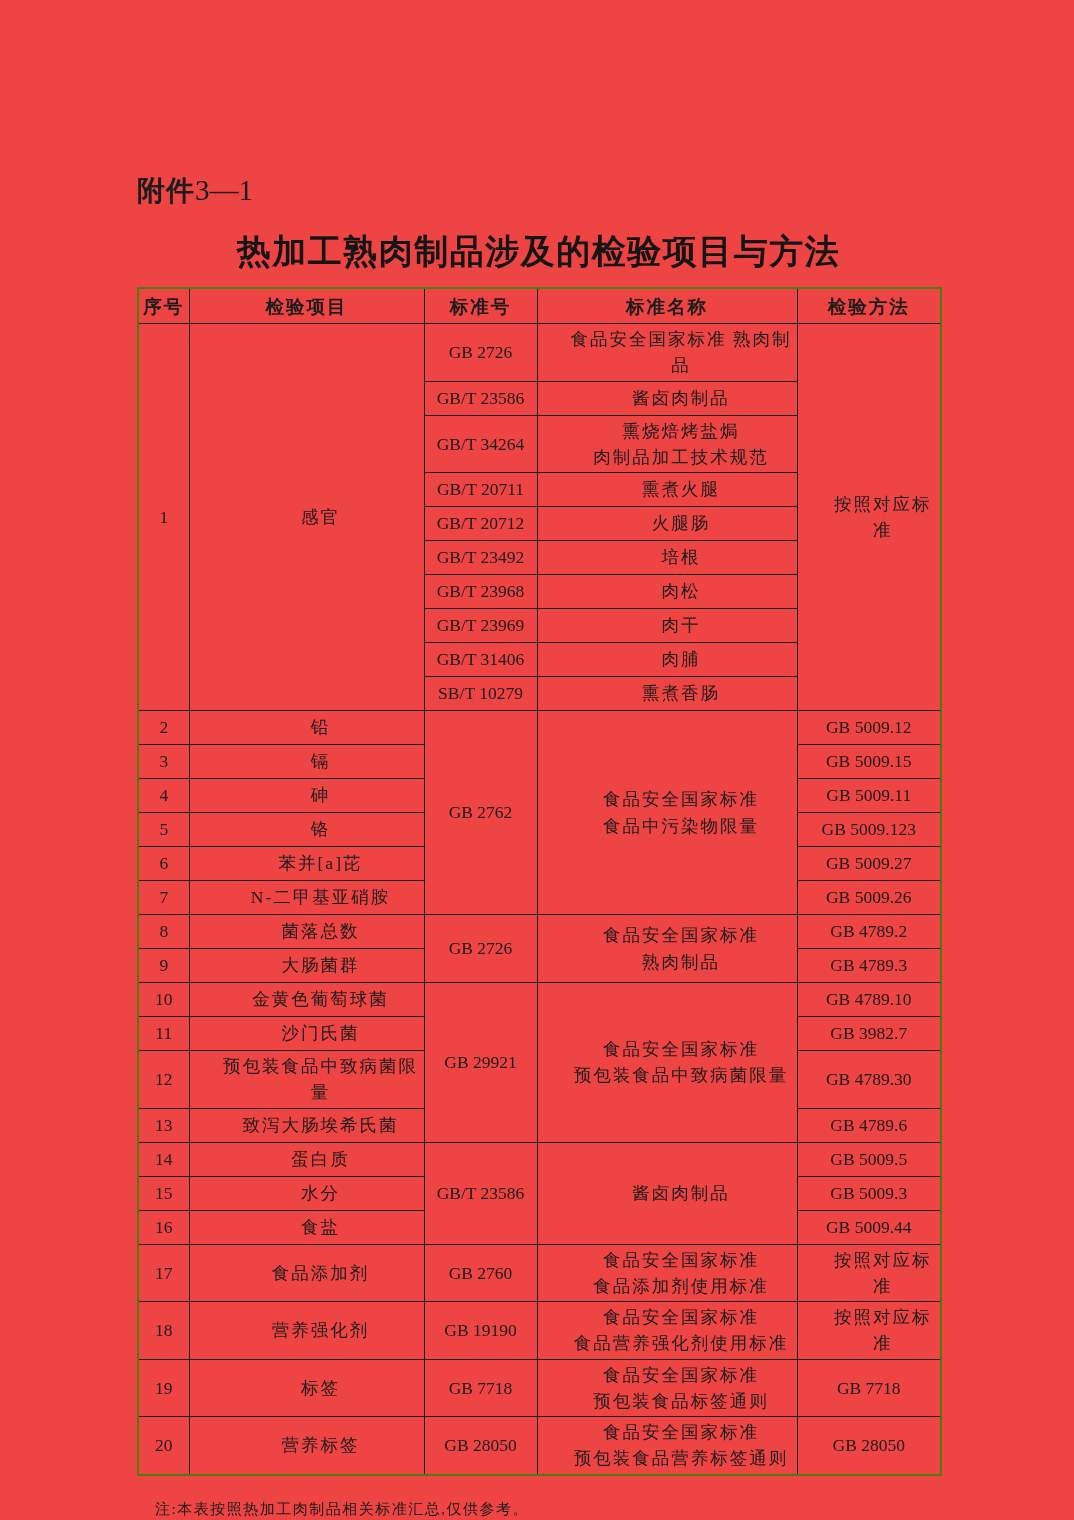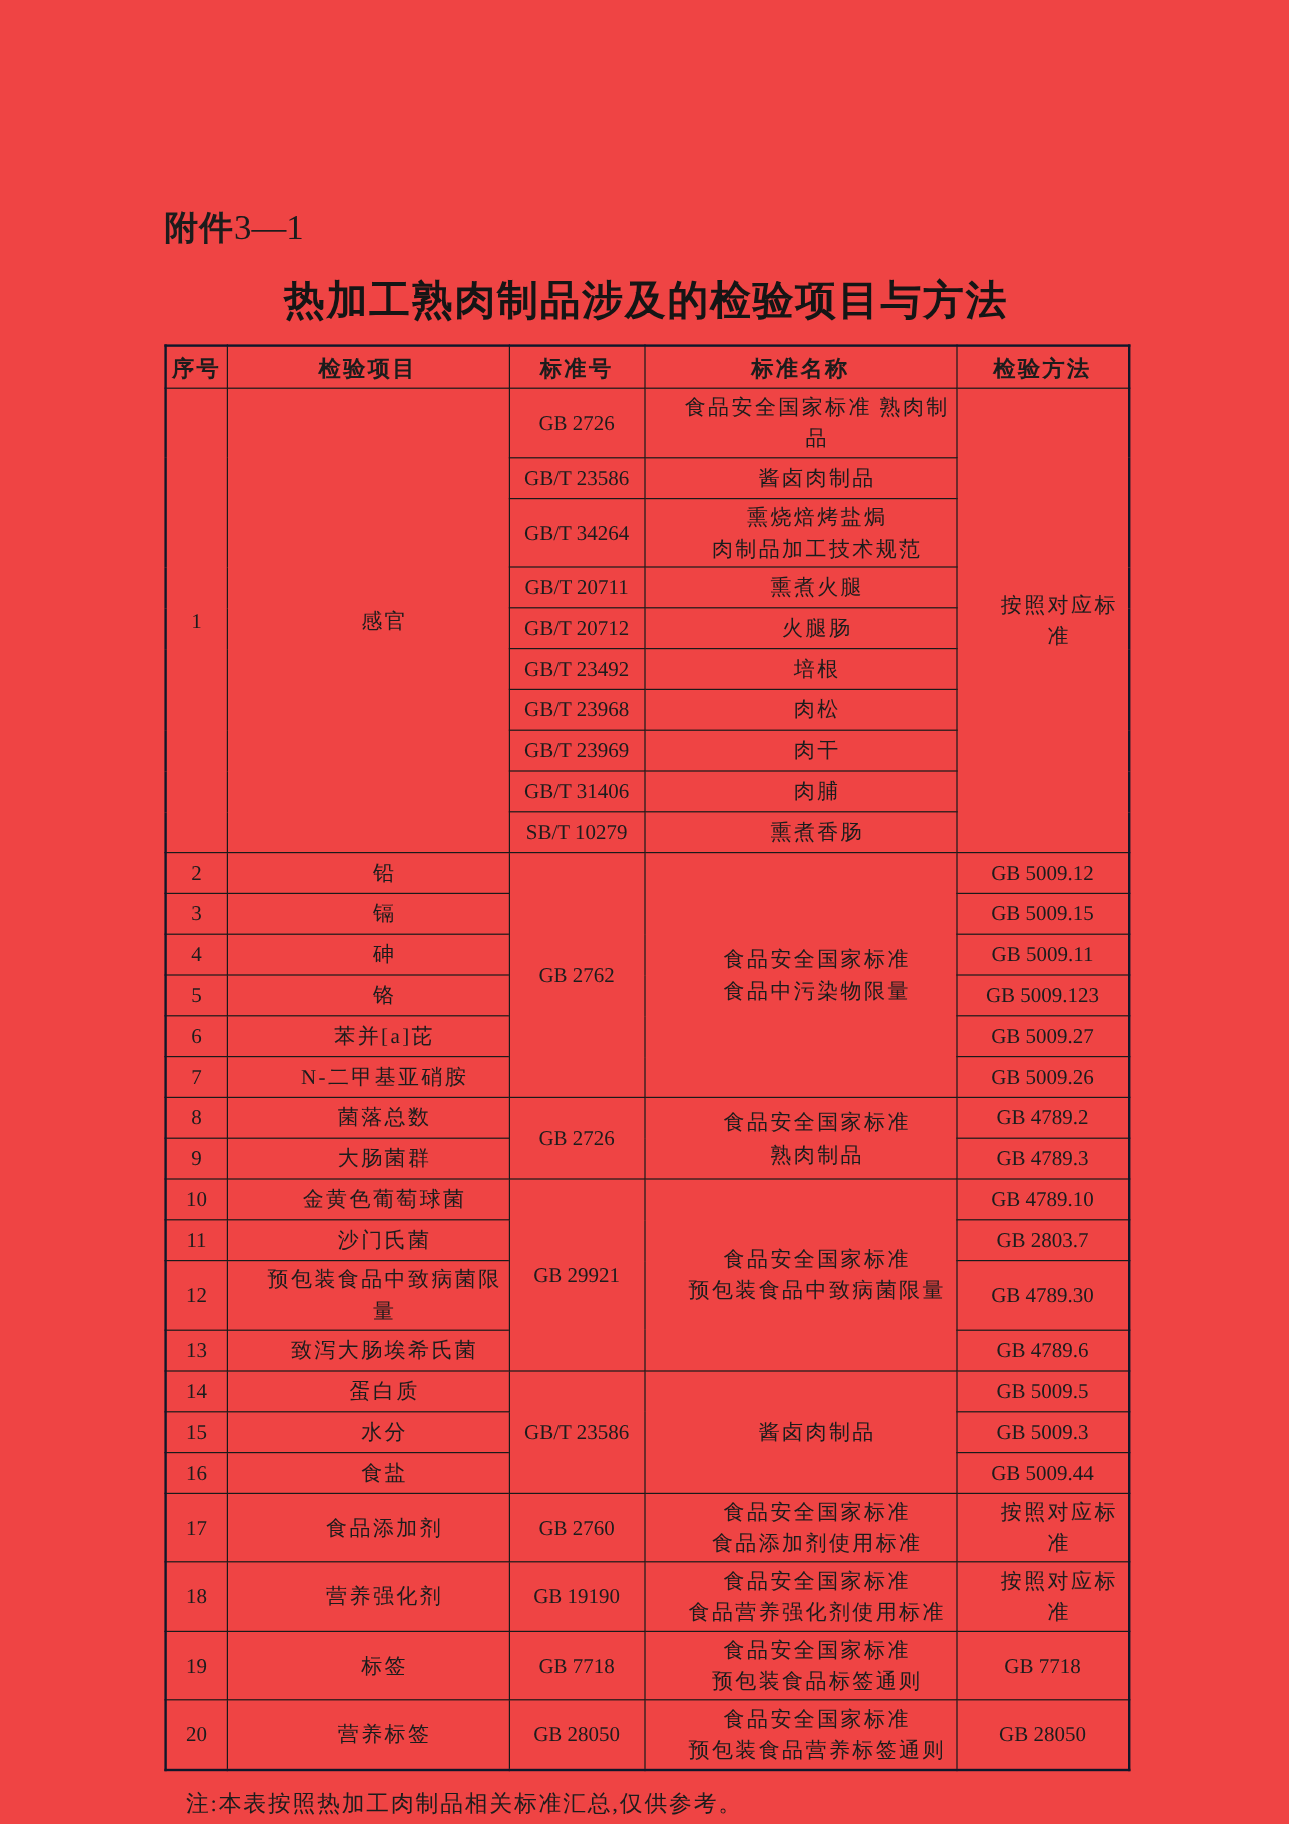--- a/index.html
+++ b/index.html
@@ -42,21 +42,21 @@
     font-size: 34px;
     line-height: 48px;
     letter-spacing: 1.5px;
     color: #151515;
   }
   table.std {
     margin-top: 12px;
     border-collapse: collapse;
     table-layout: fixed;
     width: 803px;
-    border: 2px solid #0f172a;
+    border: 2px solid #4d7c0f;
   }
   table.std th, table.std td {
     border: 1px solid #1a1a1a;
     text-align: center;
     vertical-align: middle;
     padding: 2px 4px;
     white-space: pre-line;
     overflow: hidden;
   }
   table.std th {
@@ -66,23 +66,23 @@
     font-size: 18.5px;
     letter-spacing: 2px;
   }
   table.std td {
     height: 29px;
     font-size: 17.5px;
     line-height: 1.5;
   }
   table.std td.cn { letter-spacing: 2px; padding-left: 32px; }
   .note {
-    margin-top: 14px;
+    margin-top: 24px;
     padding-left: 18px;
-    font-size: 19px;
+    font-size: 15px;
     letter-spacing: 1.5px;
   }
   .page-number {
     margin-top: 16px;
     padding-right: 24px;
     text-align: right;
     font-size: 28px;
     letter-spacing: 2px;
   }
 </style>
@@ -208,21 +208,21 @@
             <td>10</td>
             <td class="cn">金黄色葡萄球菌</td>
             <td rowspan="4">GB 29921</td>
             <td rowspan="4" class="cn">食品安全国家标准
 预包装食品中致病菌限量</td>
             <td>GB 4789.10</td>
           </tr>
           <tr>
             <td>11</td>
             <td class="cn">沙门氏菌</td>
-            <td>GB 2803.7</td>
+            <td>GB 3982.7</td>
           </tr>
           <tr>
             <td>12</td>
             <td class="cn">预包装食品中致病菌限量</td>
             <td>GB 4789.30</td>
           </tr>
           <tr>
             <td>13</td>
             <td class="cn">致泻大肠埃希氏菌</td>
             <td>GB 4789.6</td>

